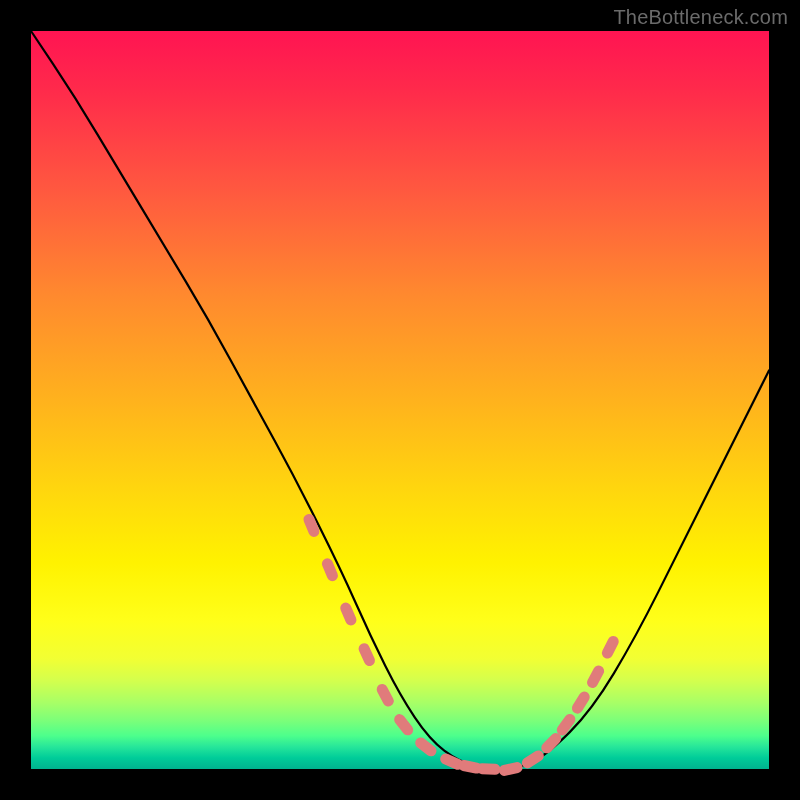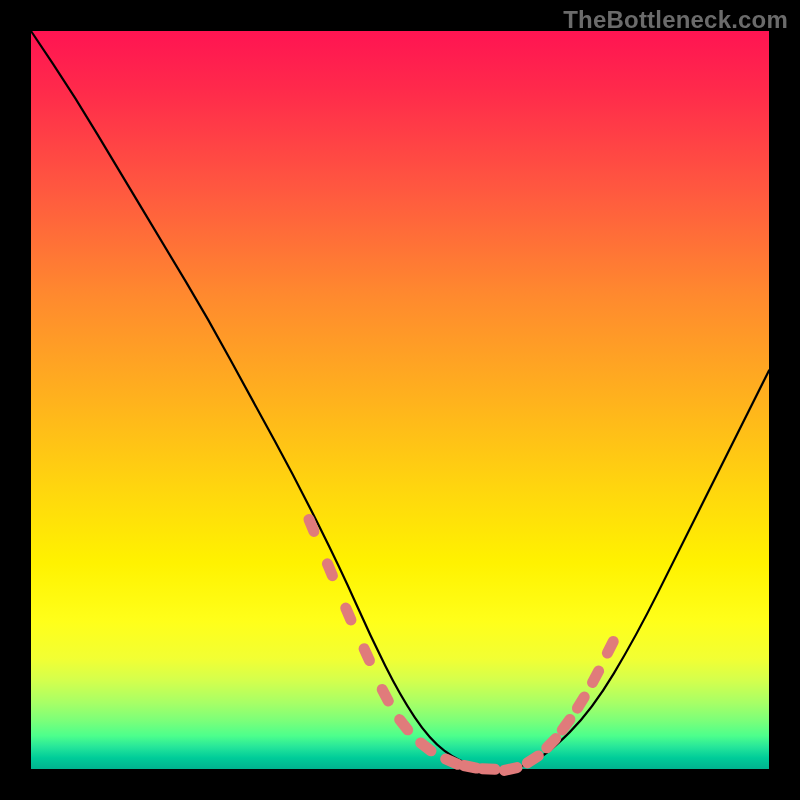--- a/index.html
+++ b/index.html
@@ -44,23 +44,23 @@
       #26e69a 97%,
       #00cc99 98.5%,
       #00b38f 100%
     );
   }
   .watermark {
     position: absolute;
     top: 6px;
     right: 12px;
     color: #6b6b6b;
-    font-size: 24px;
+    font-size: 20px;
     letter-spacing: 0.2px;
-    font-weight: 700;
+    font-weight: 400;
   }
   svg.curve {
     position: absolute;
     left: 0;
     top: 0;
     width: 738px;
     height: 738px;
     overflow: visible;
   }
 </style>

